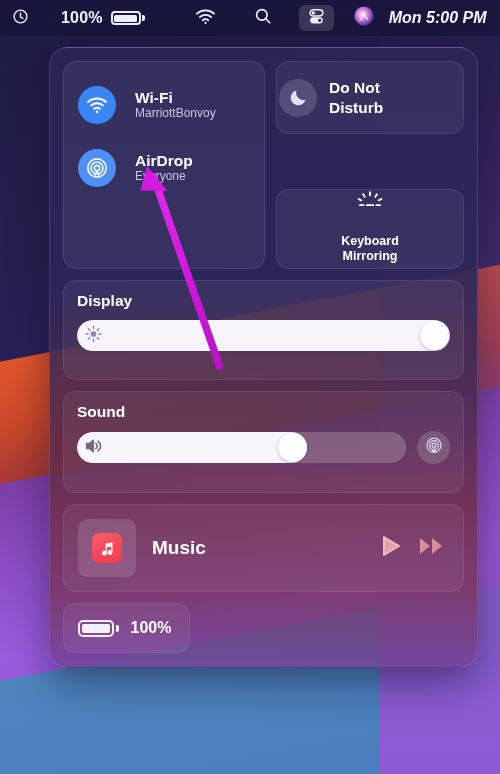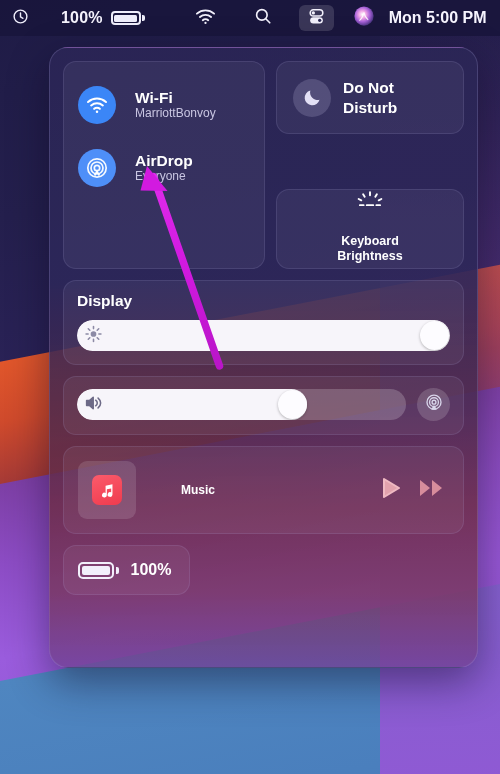--- a/index.html
+++ b/index.html
@@ -97,37 +97,37 @@
     width:38px; height:38px; border-radius:50%;
     background:#3b86f7; flex:0 0 auto;
     display:flex; align-items:center; justify-content:center;
   }
   .cicon.soft{ background:#4e8ff8; }
   .conn-txt{ display:flex; flex-direction:column; justify-content:center; line-height:1.12; }
   .conn-title{ font-size:15.5px; font-weight:700; color:#ffffff; }
   .conn-sub{ font-size:12px; color:#c9c6e2; margin-top:1px; }
 
   .tiles{ flex:1; display:flex; flex-direction:column; gap:11px; }
-  .dnd{ height:107px; display:flex; align-items:center; gap:12px; padding-left:16px; }
+  .dnd{ height:107px; display:flex; align-items:center; gap:12px; padding-left:2px; }
   .dnd-icon{
     width:38px; height:38px; border-radius:50%;
     background:rgba(190,185,225,.22);
     display:flex; align-items:center; justify-content:center; flex:0 0 auto;
   }
   .dnd-label{ font-size:15.5px; font-weight:700; color:#fff; line-height:1.25; max-width:96px; }
   .tile-pair{ flex:1; display:flex; gap:11px; }
   .tile{
     flex:1; display:flex; flex-direction:column; align-items:center; justify-content:center; gap:18px;
     padding-bottom:4px;
     margin-top:44px;
   }
   .tile-label{ font-size:12.5px; font-weight:700; color:#fff; text-align:center; line-height:1.2; }
 
   
-  .slider-card{ padding:11px 13px 13px 13px; }
+  .slider-card{ padding:11px 13px 28px 13px; }
   .slider-title{ font-size:15.5px; font-weight:700; color:#fff; margin-bottom:10px; }
   .slider-row{ display:flex; align-items:center; gap:11px; }
   .track{
     position:relative; height:31px; border-radius:16px; flex:1;
     background:rgba(255,255,255,.20); overflow:hidden;
   }
   .fill{
     position:absolute; left:0; top:0; bottom:0;
     background:#f7f5fa; border-radius:16px;
   }
@@ -147,21 +147,21 @@
   .music-thumb{
     width:58px; height:58px; border-radius:9px;
     background:rgba(255,255,255,.13);
     display:flex; align-items:center; justify-content:center; flex:0 0 auto;
   }
   .music-app{
     width:30px; height:30px; border-radius:7px;
     background:linear-gradient(160deg,#fb5b6b 0%, #ef3b4e 100%);
     display:flex; align-items:center; justify-content:center;
   }
-  .music-name{ font-size:12px; font-weight:700; color:#fff; flex:1;margin-left:29px; }
+  .music-name{ font-size:19px; font-weight:700; color:#fff; flex:1; }
   .music-ctrls{ display:flex; align-items:center; gap:17px; }
 
   
   .battcard{
     align-self:flex-start; display:flex; align-items:center; gap:12px;
     padding:0 18px 0 14px; height:50px; border-radius:13px;
     background:rgba(255,255,255,.055); border:1px solid rgba(180,170,225,.15);
   }
   .batt-big{ display:flex; align-items:center; }
   .bb-body{
@@ -251,21 +251,21 @@
           </radialGradient>
         </defs>
         <circle cx="12" cy="12" r="10.5" fill="url(#siriG)"></circle>
         <path d="M7 17c2.4-2 4-5 5-9 .6 3.4 2 6.2 4.6 8.2" fill="none" stroke="#ffffff" stroke-width="1.1" opacity=".85"></path>
       </svg>
     </span>
   </div>
 
   <div class="mb-spacer"></div>
 
-  <div class="mb-item" style="margin-right:10px;">
+  <div class="mb-item" style="margin-right:10px;font-style:italic;">
     <span class="mb-clock-text">Mon 5:00 PM</span>
   </div>
 </div>
 
 <div id="cc">
 
   <div class="top-row">
 
     <div class="card conn">
 
@@ -322,21 +322,21 @@
               <path d="M23.5 4.6l-1.7 2.7"></path>
               <path d="M3.6 9.8l2.9 1.5"></path>
               <path d="M28.4 9.8l-2.9 1.5"></path>
               <path d="M5 16.5h4"></path>
               <path d="M12.5 16.5h7"></path>
               <path d="M23 16.5h4"></path>
             </svg>
           </span>
           <span class="tile-label">
             <span>Keyboard</span><br>
-            <span>Brightness</span>
+            <span>Mirroring</span>
           </span>
         </div>
 
 
       </div>
     </div>
   </div>
 
   <div class="card slider-card">
     <div class="slider-title">Display</div>
@@ -348,20 +348,21 @@
           <svg width="19" height="19" viewBox="0 0 24 24" stroke="#8c8aa5" stroke-width="2" stroke-linecap="round" fill="none">
             <circle cx="12" cy="12" r="3.6" fill="#8c8aa5" stroke="none"></circle>
             <path d="M12 2.6v2.6M12 18.8v2.6M2.6 12h2.6M18.8 12h2.6M5.4 5.4l1.9 1.9M16.7 16.7l1.9 1.9M18.6 5.4l-1.9 1.9M7.3 16.7l-1.9 1.9"></path>
           </svg>
         </span>
       </div>
     </div>
   </div>
 
   <div class="card slider-card">
+    <div class="slider-title">Sound</div>
     <div class="slider-row">
       <div class="track">
         <div class="fill" style="width:70%;"></div>
         <div class="knob" style="left:calc(70% - 29px);"></div>
         <span class="track-icon">
           <svg width="20" height="18" viewBox="0 0 24 22" fill="none" stroke="#6d6a87" stroke-width="1.9" stroke-linecap="round">
             <path d="M3 8h3.4L11 4v14L6.4 14H3z" fill="#6d6a87" stroke-linejoin="round"></path>
             <path d="M14 7.6c1.3 1 2 2.2 2 3.4s-.7 2.5-2 3.4"></path>
             <path d="M17 5c2 1.6 3.1 3.6 3.1 6s-1.1 4.4-3.1 6"></path>
           </svg>

